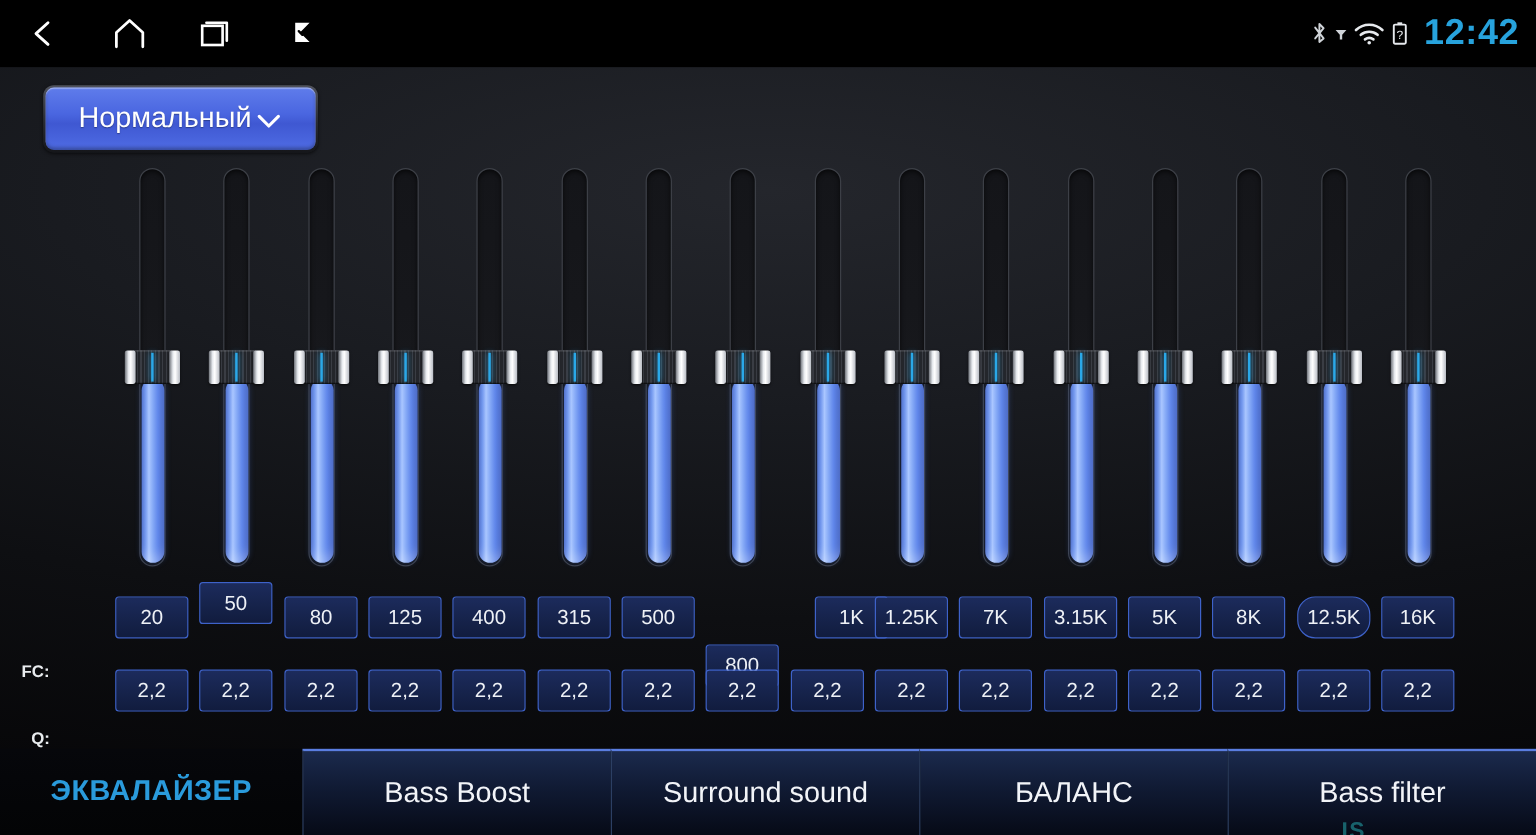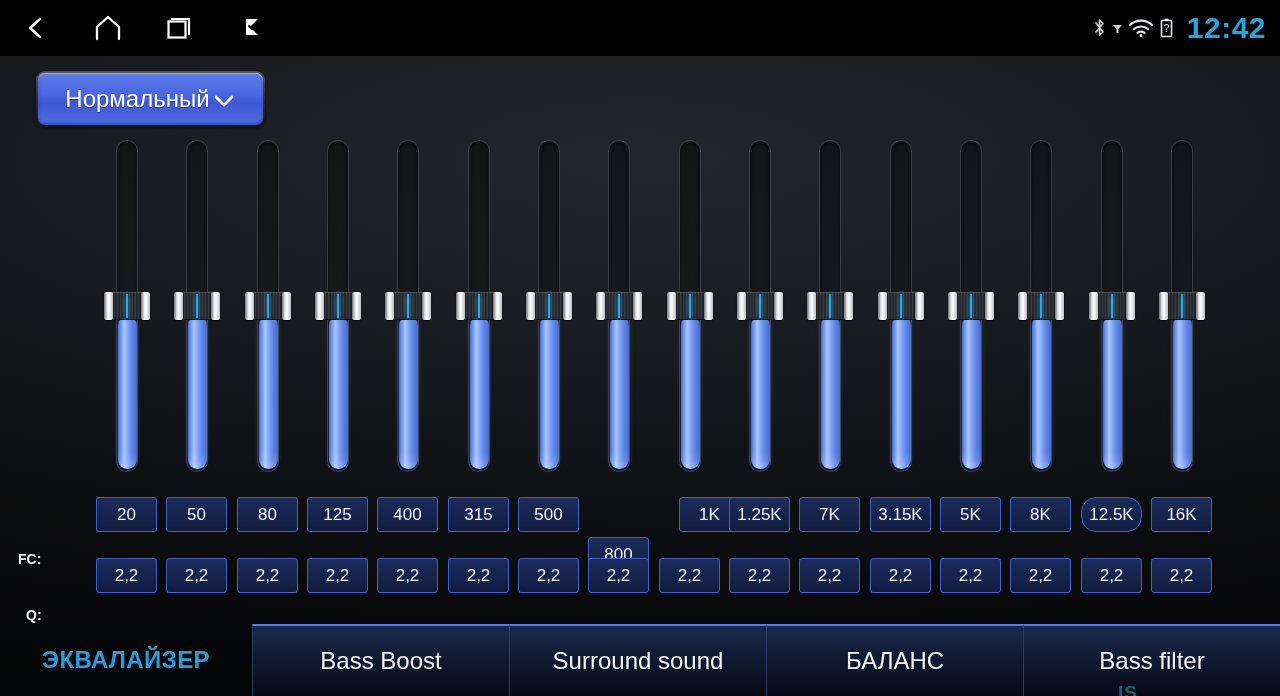--- a/index.html
+++ b/index.html
@@ -424,21 +424,21 @@
         </div>
       </div>
 
     <span class="row-label" id="fc-label" style="left:18px; top:496px;">FC:</span>
     <span class="row-label" id="q-label" style="left:26px; top:552px;">Q:</span>
 
     <div id="fc-row">
         <div class="vbox" style="left: 96px; top: 441px;">
           <span>20</span>
         </div>
-        <div class="vbox" style="left: 166px; top: 441px;">
+        <div class="vbox" style="left: 166px; top: 429px;">
           <span>50</span>
         </div>
         <div class="vbox" style="left: 237px; top: 441px;">
           <span>80</span>
         </div>
         <div class="vbox" style="left: 307px; top: 441px;">
           <span>125</span>
         </div>
         <div class="vbox" style="left: 377px; top: 441px;">
           <span>400</span>

